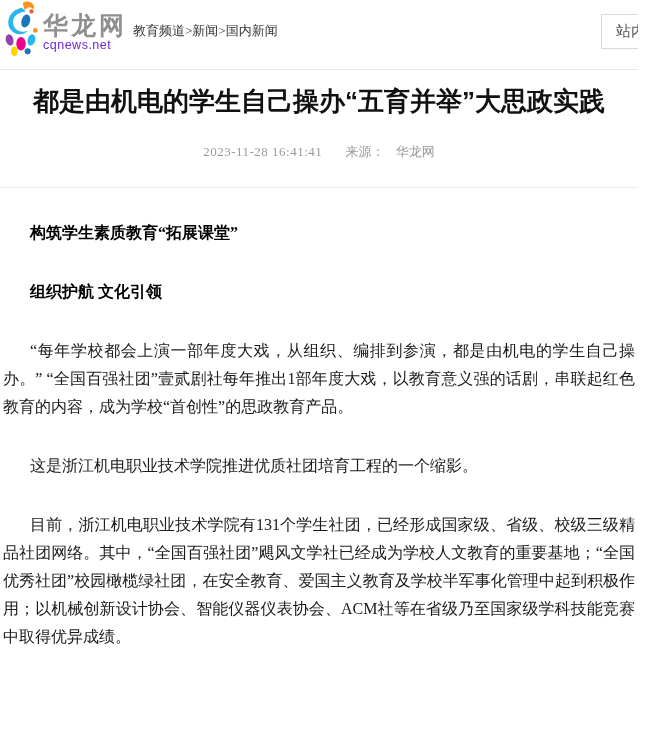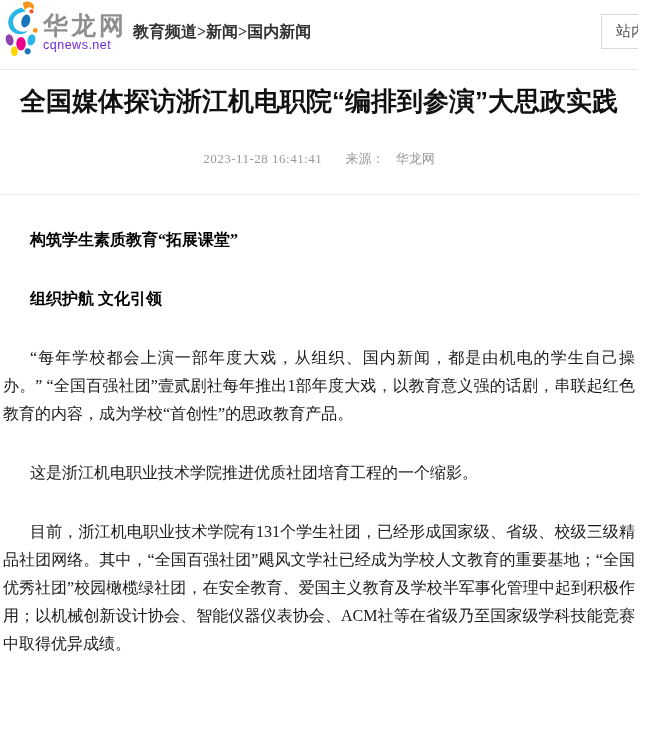--- a/index.html
+++ b/index.html
@@ -38,25 +38,24 @@
   }
   .logo-domain {
     font-size: 12.5px;
     color: #6d28d9;
     letter-spacing: 0.5px;
     line-height: 14px;
   }
   .breadcrumb {
     position: absolute;
     left: 133px; top: 22px;
-    font-size: 16px;
+    font-size: 13px;
     color: #333333;
     font-family: "Liberation Serif", serif;
     cursor: pointer;
-    font-weight: bold;
   }
   .search-scope {
     position: absolute;
     left: 601px; top: 14px;
     width: 100px; height: 35px;
     border: 1px solid #d9d9d9;
     display: flex;
     align-items: center;
     background: #ffffff;
     cursor: pointer;
@@ -79,21 +78,21 @@
     padding: 14px 16px 26px 16px;
   }
   .article-title {
     font-size: 26px;
     font-weight: 700;
     color: #111111;
     line-height: 34px;
     font-family: "Liberation Sans", sans-serif;
   }
   .article-meta {
-    margin-top: 32px;
+    margin-top: 25px;
     font-size: 13px;
     color: #999999;
     font-family: "Liberation Serif", serif;
   }
   .article-meta .meta-date { letter-spacing: 0.5px; }
   .article-meta .meta-source-label { margin-left: 20px; }
   .article-meta .meta-source-name { margin-left: 8px; }
 
   
   .article-body {
@@ -144,29 +143,29 @@
       <span class="search-scope-label">站内</span>
       <span class="chevron-down">
         <svg width="12" height="8" viewBox="0 0 12 8" xmlns="http://www.w3.org/2000/svg">
           <polyline points="1.5,1.5 6,6 10.5,1.5" fill="none" stroke="#ff9900" stroke-width="2.6" stroke-linecap="round" stroke-linejoin="round"></polyline>
         </svg>
       </span>
     </div>
   </div>
 
   <div class="article-head">
-    <h1 class="article-title">全国媒体探访浙江机电职院“编排到参演”大思政实践</h1>
+    <h1 class="article-title">都是由机电的学生自己操办“五育并举”大思政实践</h1>
     <div class="article-meta">
       <span class="meta-date">2023-11-28 16:41:41</span>
       <span class="meta-source-label">来源：</span>
       <span class="meta-source-name">华龙网</span>
     </div>
   </div>
 
   <div class="article-body">
     <p class="bold">构筑学生素质教育“拓展课堂”</p>
     <p class="bold">组织护航 文化引领</p>
-    <p>“每年学校都会上演一部年度大戏，从组织、国内新闻，都是由机电的学生自己操办。” “全国百强社团”壹贰剧社每年推出1部年度大戏，以教育意义强的话剧，串联起红色教育的内容，成为学校“首创性”的思政教育产品。</p>
+    <p>“每年学校都会上演一部年度大戏，从组织、编排到参演，都是由机电的学生自己操办。” “全国百强社团”壹贰剧社每年推出1部年度大戏，以教育意义强的话剧，串联起红色教育的内容，成为学校“首创性”的思政教育产品。</p>
     <p>这是浙江机电职业技术学院推进优质社团培育工程的一个缩影。</p>
     <p>目前，浙江机电职业技术学院有131个学生社团，已经形成国家级、省级、校级三级精品社团网络。其中，“全国百强社团”飓风文学社已经成为学校人文教育的重要基地；“全国优秀社团”校园橄榄绿社团，在安全教育、爱国主义教育及学校半军事化管理中起到积极作用；以机械创新设计协会、智能仪器仪表协会、ACM社等在省级乃至国家级学科技能竞赛中取得优异成绩。</p>
   </div>
 
 </div>
 
 </body></html>

